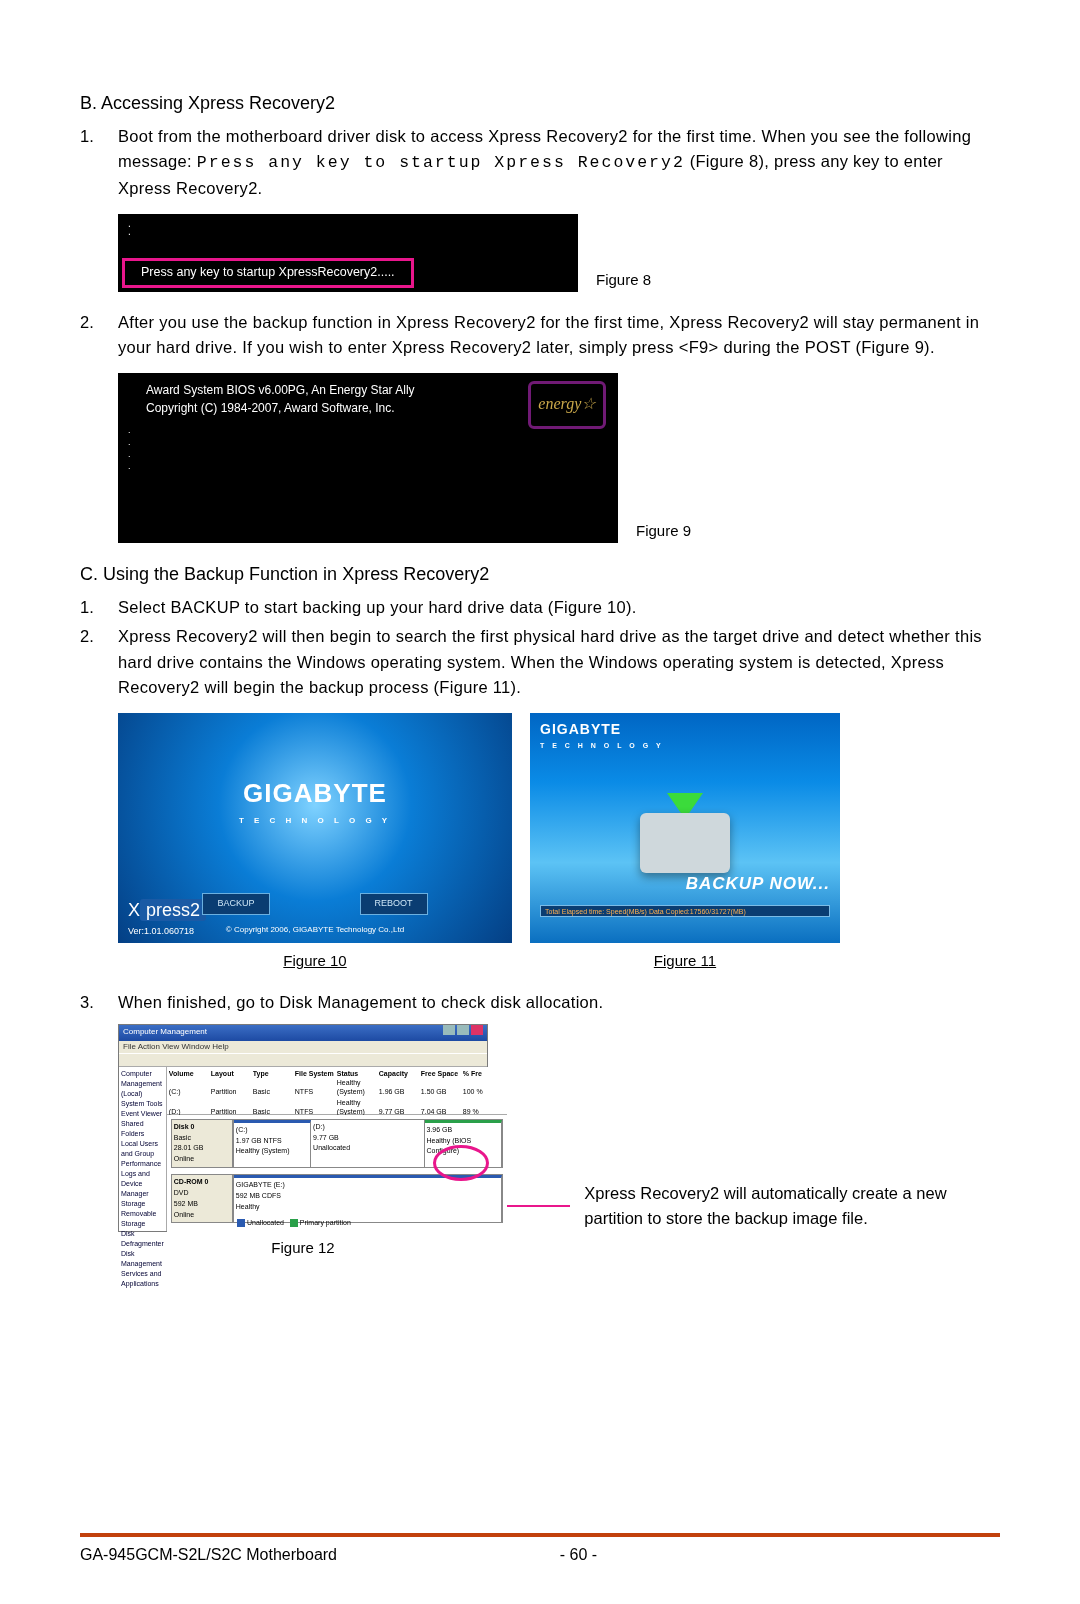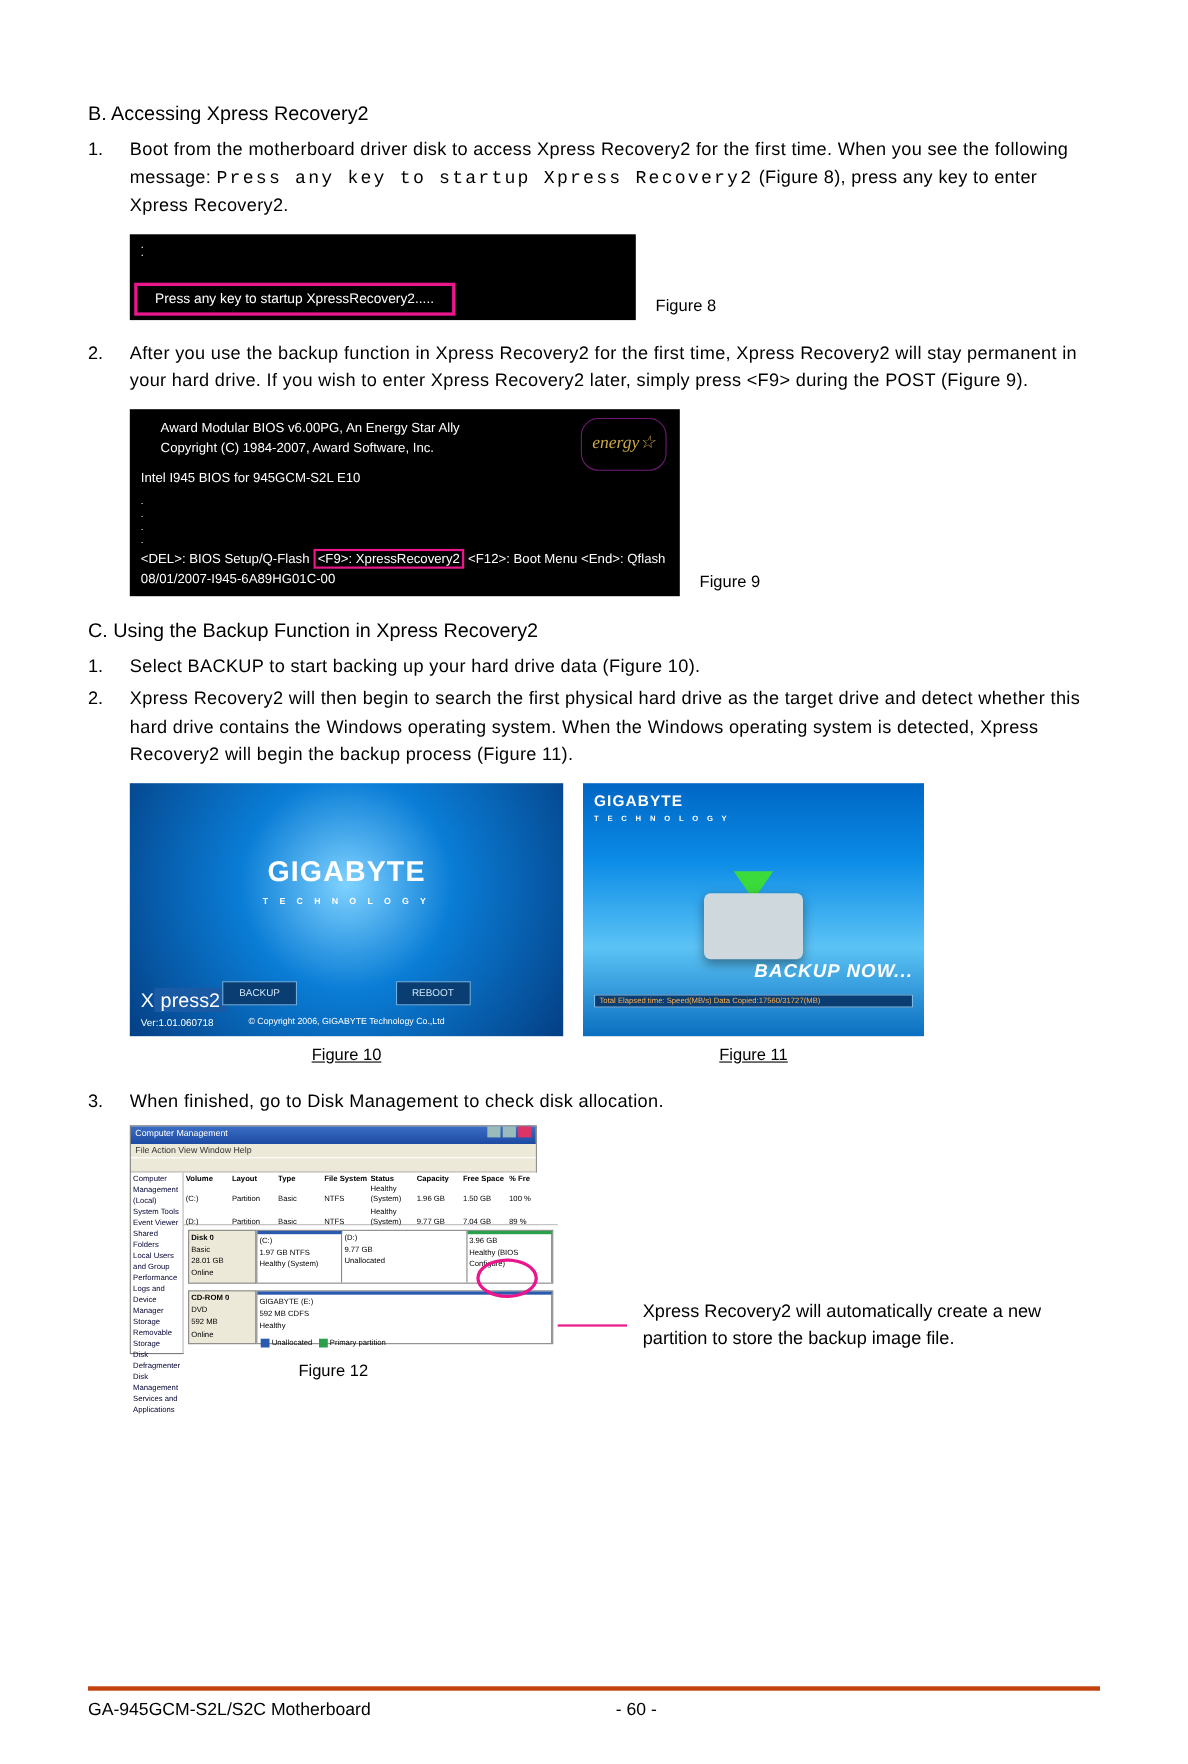--- a/index.html
+++ b/index.html
@@ -37,21 +37,21 @@
   }
 
   
   .bios {
     width: 500px; height: 170px; background:#000; color:#fff;
     font-family: Arial, sans-serif; font-size: 12px;
     padding: 8px 10px; position: relative;
   }
   .bios .star {
     position:absolute; right:12px; top:8px; width:78px; height:48px;
-    border:1px solid #701a75; border-radius:16px;
+    border:3px solid #701a75; border-radius:6px;
     display:flex; align-items:center; justify-content:center;
     color:#caa84a; font-style:italic; font-family: cursive;
     font-size:16px;
   }
   .bios .dots { margin-top:6px; line-height:12px; font-size:9px; }
   .bios .bottom { position:absolute; left:10px; bottom:6px; right:10px; font-size:12px; }
   .bios .hl { border:2px solid #e9168c; padding:0 2px; }
 
   
   .bluerow { display:flex; gap:18px; margin: 12px 0 6px 0; align-items:flex-start; }
@@ -166,29 +166,24 @@
 
 <ol class="numbered">
   <li>
     <div class="num">2.</div>
     <div class="txt">After you use the backup function in Xpress Recovery2 for the first time, Xpress Recovery2 will stay permanent in your hard drive. If you wish to enter Xpress Recovery2 later, simply press &lt;F9&gt; during the POST (Figure 9).</div>
   </li>
 </ol>
 
 <div class="figbox">
   <div class="bios">
-    <div style="margin-left:18px;">Award Modular BIOS v6.00PG, An Energy Star Ally</div>
+    <div style="margin-left:18px;">Award System BIOS v6.00PG, An Energy Star Ally</div>
     <div style="margin-left:18px;">Copyright (C) 1984-2007, Award Software, Inc.</div>
-    <div style="margin-top:8px;">Intel I945 BIOS for 945GCM-S2L E10</div>
     <div class="star"><span>energy</span>☆</div>
     <div class="dots">.<br>.<br>.<br>.</div>
-    <div class="bottom">
-      <span>&lt;DEL&gt;: BIOS Setup/Q-Flash </span><span class="hl">&lt;F9&gt;: XpressRecovery2</span><span> &lt;F12&gt;: Boot Menu &lt;End&gt;: Qflash</span>
-      <div>08/01/2007-I945-6A89HG01C-00</div>
-    </div>
   </div>
   <div class="caption">Figure 9</div>
 </div>
 
 <div class="section-title" style="margin-top:18px;">C. Using the Backup Function in Xpress Recovery2</div>
 <ol class="numbered">
   <li>
     <div class="num">1.</div>
     <div class="txt">
       <span>Select </span><span>BACKUP</span><span> to start backing up your hard drive data (Figure 10).</span>

